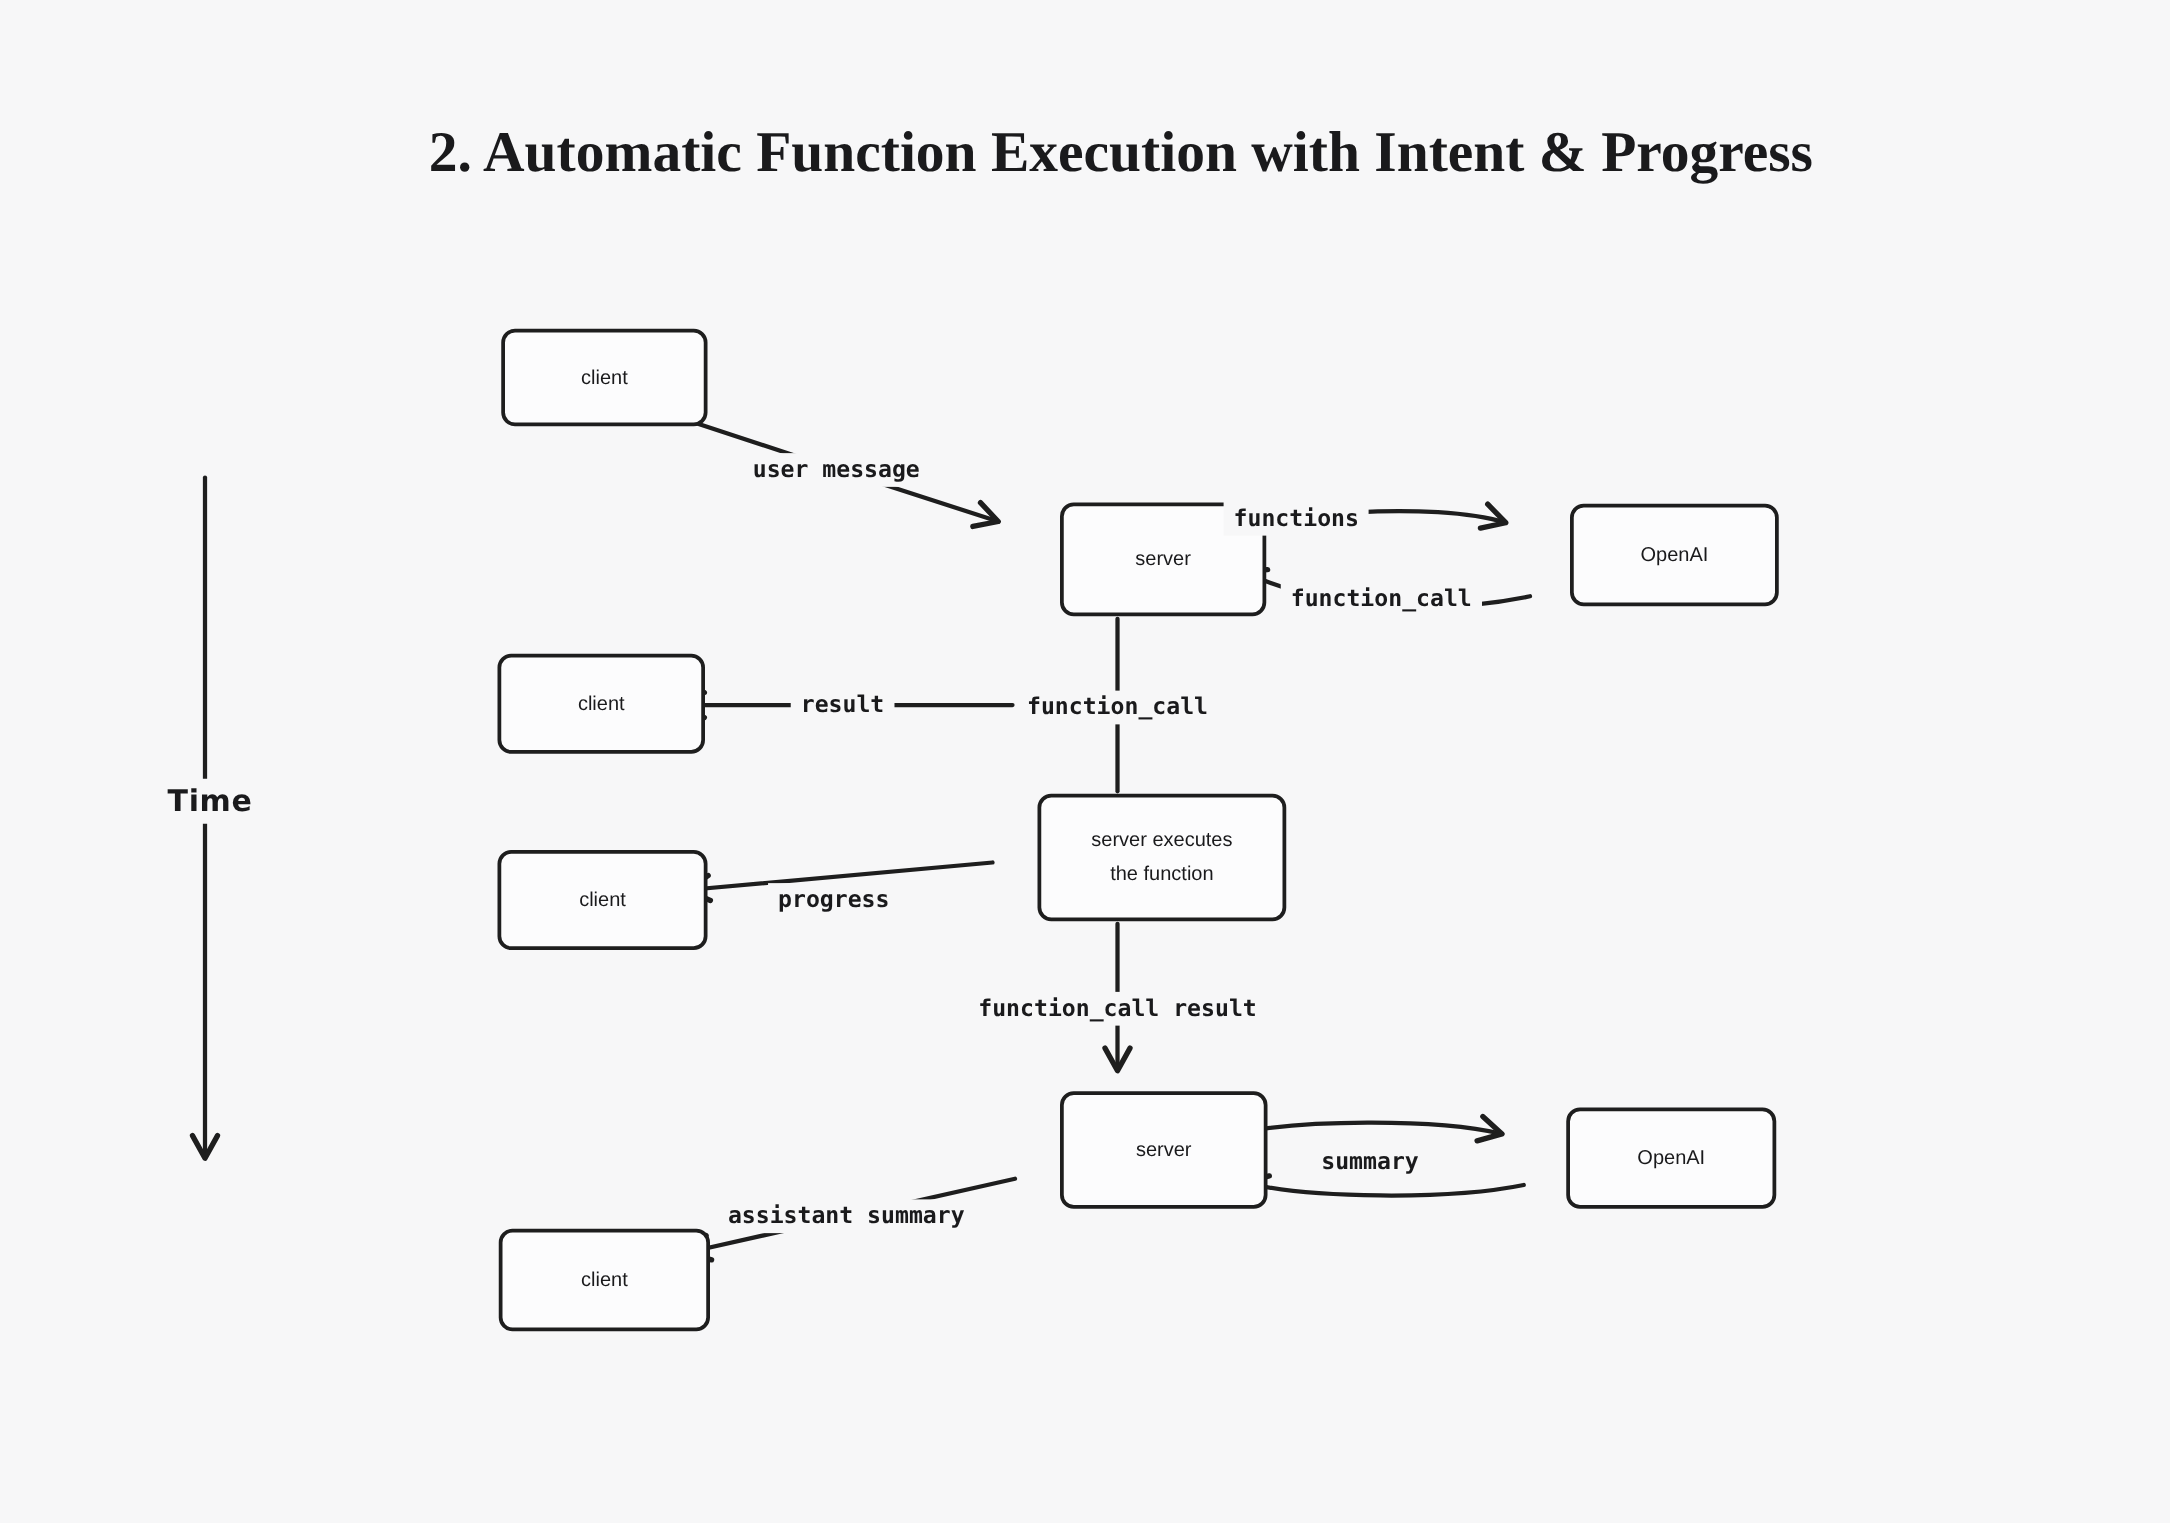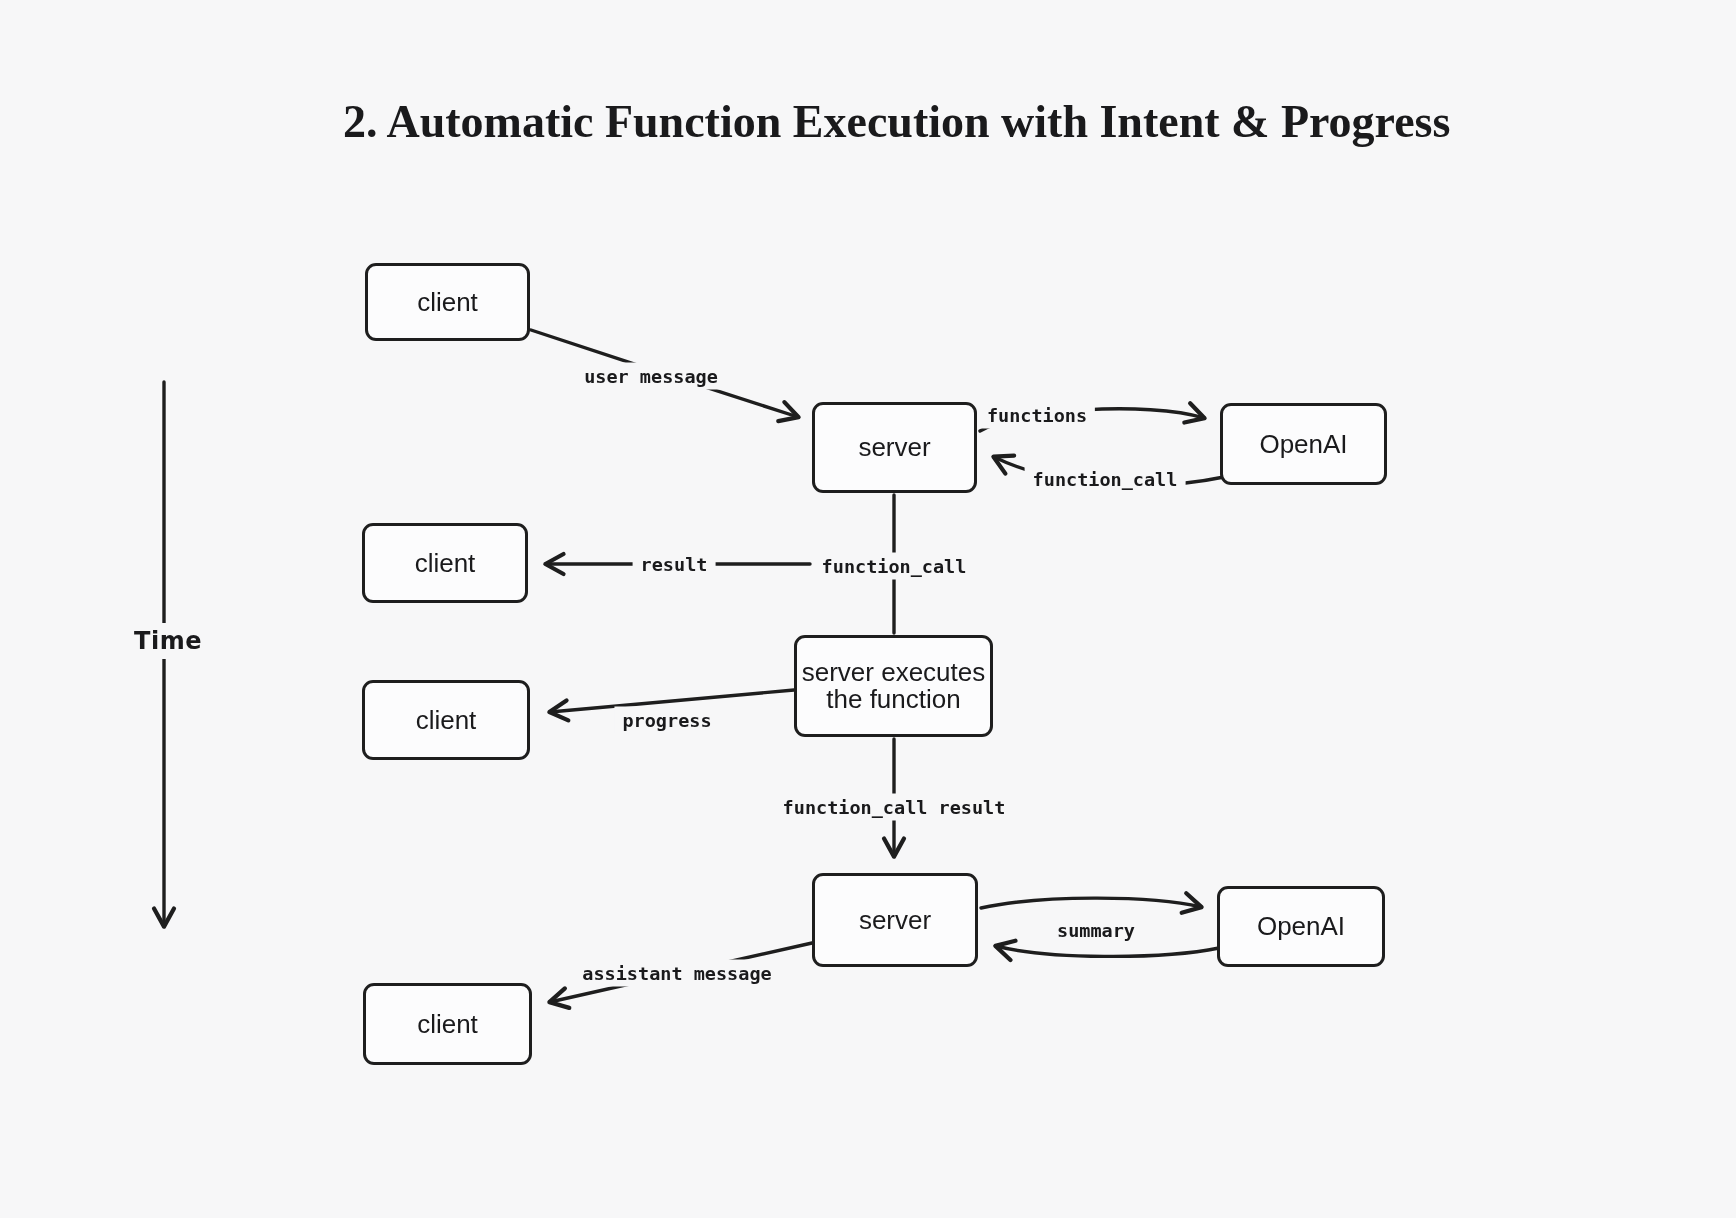--- a/index.html
+++ b/index.html
@@ -27,24 +27,25 @@
     color:var(--text);
     white-space:nowrap;
   }
   svg.edges{position:absolute;left:0;top:0;}
   .node{
     position:absolute;
     border:3.5px solid var(--stroke);
     border-radius:11px;
     background:#fcfcfd;
     display:flex;align-items:center;justify-content:center;
-    font-size:26px;line-height:27px;
+    font-size:16px;line-height:27px;
     color:var(--text);
     text-align:center;
     white-space:pre-line;
+    margin-left:36px;
   }
   .n-client-1{left:365px;top:263px;width:165px;height:78px;}
   .n-server-1{left:812px;top:402px;width:165px;height:91px;}
   .n-openai-1{left:1220px;top:403px;width:167px;height:82px;}
   .n-client-2{left:362px;top:523px;width:166px;height:80px;}
   .n-server-exec{left:794px;top:635px;width:199px;height:102px;text-align:center;}
   .n-client-3{left:362px;top:680px;width:168px;height:80px;}
   .n-server-2{left:812px;top:873px;width:166px;height:94px;}
   .n-openai-2{left:1217px;top:886px;width:168px;height:81px;}
   .n-client-4{left:363px;top:983px;width:169px;height:82px;}
@@ -52,21 +53,21 @@
     position:absolute;
     transform:translate(-50%,-50%);
     background:var(--bg);
     padding:3px 8px;
     font-family:"DejaVu Sans Mono",monospace;
     font-weight:700;
     font-size:18.5px;
     color:var(--text);
     white-space:nowrap;
   }
-  .l-user-message{left:651px;top:376px;}
+  .l-user-message{left:669px;top:376px;}
   .l-functions{left:1037px;top:415px;}
   .l-function-call-top{left:1105px;top:479px;}
   .l-intent{left:674px;top:564px;}
   .l-function-call-mid{left:894px;top:566px;}
   .l-progress{left:667px;top:704px;margin-top:16px;}
   .l-fc-result{left:894px;top:807px;}
   .l-summary{left:1096px;top:930px;}
   .l-assistant-message{left:677px;top:973px;}
   .l-time{
     left:168px;top:641px;
@@ -134,17 +135,17 @@
   </div>
 
   <div class="elabel l-user-message">user message</div>
   <div class="elabel l-functions">functions</div>
   <div class="elabel l-function-call-top">function_call</div>
   <div class="elabel l-intent">result</div>
   <div class="elabel l-function-call-mid">function_call</div>
   <div class="elabel l-progress">progress</div>
   <div class="elabel l-fc-result">function_call result</div>
   <div class="elabel l-summary">summary</div>
-  <div class="elabel l-assistant-message">assistant message</div>
+  <div class="elabel l-assistant-message">assistant summary</div>
 
   <div class="elabel l-time">Time</div>
 
 </div>
 
 </body></html>

